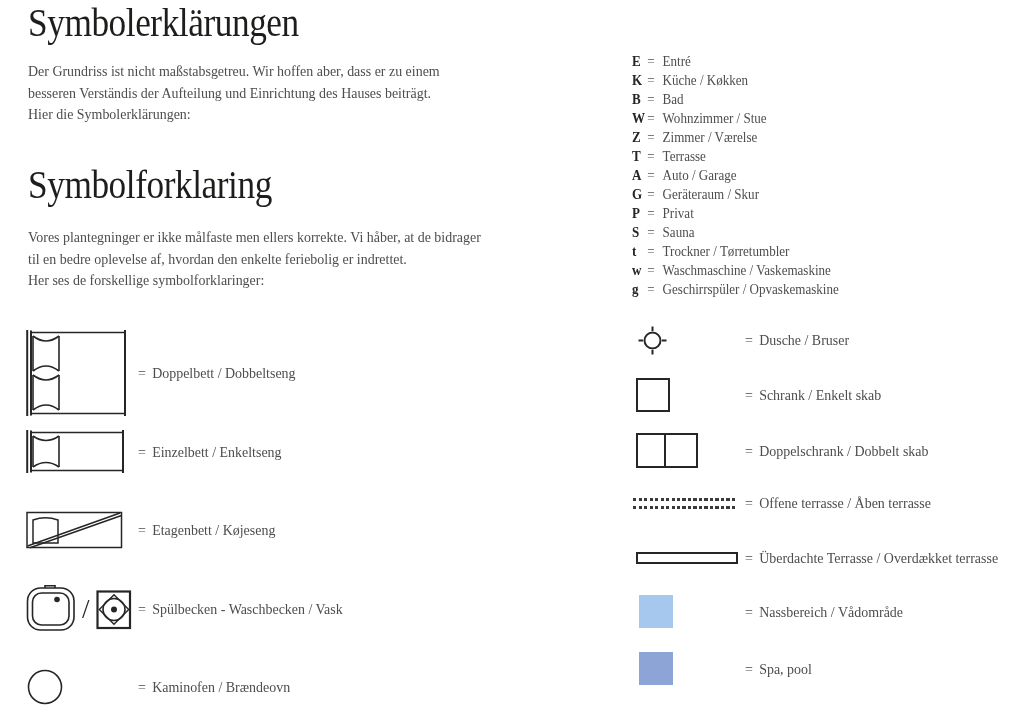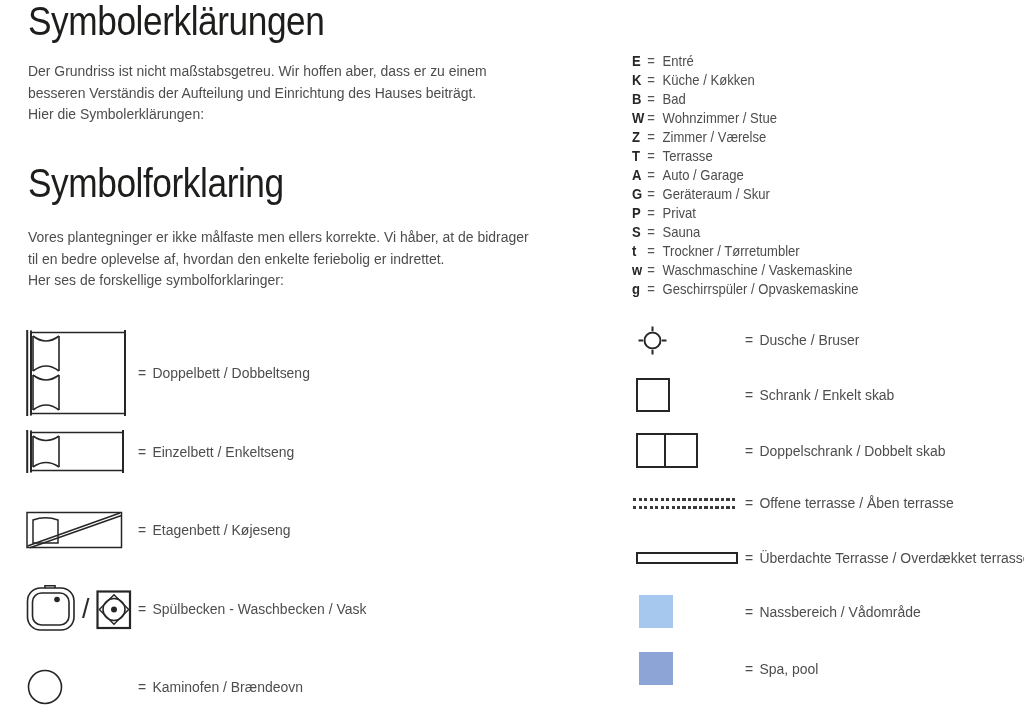--- a/index.html
+++ b/index.html
@@ -1,20 +1,20 @@
 <!DOCTYPE html>
 <html><head>
 <meta charset="utf-8">
 <style>
   html,body{margin:0;padding:0;background:#ffffff;}
   #page{
     position:relative;
     width:1024px;height:723px;
     background:#ffffff;
-    font-family:Liberation Sans, sans-serif;
+    font-family:Liberation Serif, serif;
     color:#4d4d4d;
     overflow:hidden;
   }
   .abs{position:absolute;}
   h1.big-title{
     margin:0;
     font-size:41px;
     font-weight:500;
     color:#1d1d1b;
     letter-spacing:-0.5px;

